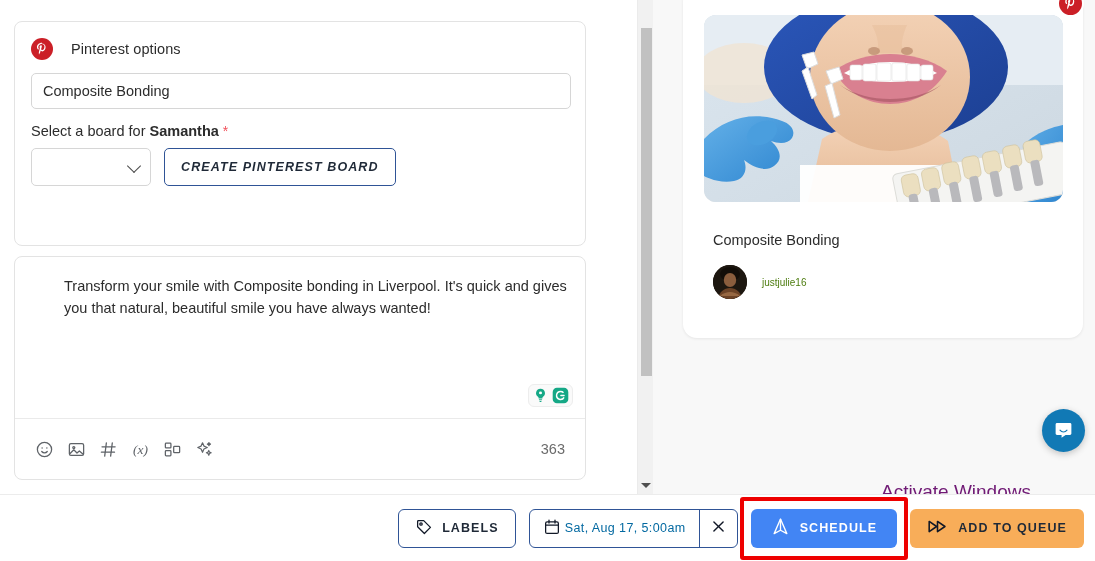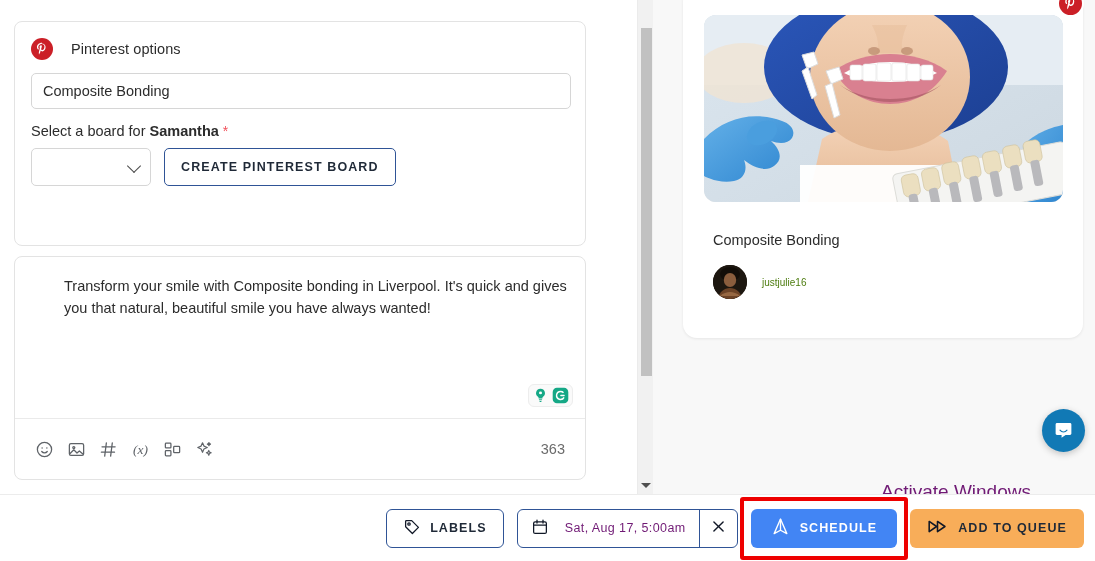--- a/index.html
+++ b/index.html
@@ -53,21 +53,21 @@
   .chev {
     position: absolute; right: 11px; top: 50%; width: 10px; height: 10px;
     margin-top: -6px;
     border-right: 1.8px solid #4a4a4a; border-bottom: 1.8px solid #4a4a4a;
     transform: rotate(45deg);
   }
   .btn-outline {
     height: 38px; padding: 0 16px;
     border: 1px solid #2f5496; border-radius: 5px; background: #fff;
     color: #1f2937; font-size: 12.5px; font-weight: bold; letter-spacing: 1.1px;
-    font-family: "Liberation Sans", sans-serif; cursor: pointer; white-space: nowrap;
+    font-family: "Liberation Sans", sans-serif; cursor: pointer; white-space: nowrap; font-style: italic;
   }
 
   
   .editor-card { left: 14px; top: 256px; width: 572px; height: 224px; }
   .editor-body { position: relative; padding: 18px 20px 0 20px; height: 160px; }
   .editor-text {
     font-size: 14.5px; line-height: 22px; color: #2c2c2c; width: 525px; margin-left: 29px;
   }
   .grammarly-pill {
     position: absolute; right: 12px; bottom: 10px;
@@ -164,22 +164,22 @@
     border: 1px solid #2f5496; border-radius: 6px; background: #fff;
     padding: 0 16px; cursor: pointer;
     font-size: 12.5px; font-weight: bold; letter-spacing: 1.1px; color: #1f2937;
     font-family: "Liberation Sans", sans-serif; white-space: nowrap;
   }
   .date-group {
     display: flex; align-items: stretch; height: 39px;
     border: 1px solid #2f5496; border-radius: 6px; overflow: hidden; background: #fff;
   }
   .date-main {
-    display: flex; align-items: center; gap: 16px; padding: 0 13px; cursor: pointer;
-    font-size: 12.5px; color: #701a75; letter-spacing: .4px; white-space: nowrap;
+    display: flex; align-items: center; gap: 4px; padding: 0 13px; cursor: pointer;
+    font-size: 12.5px; color: #0369a1; letter-spacing: .4px; white-space: nowrap;
   }
   .date-clear {
     width: 38px; display: flex; align-items: center; justify-content: center;
     border-left: 1px solid #2f5496; cursor: pointer;
   }
   .schedule-wrap { position: relative; }
   .schedule-highlight {
     position: absolute; left: -11px; top: -12px; right: -11px; bottom: -12px;
     border: 4px solid #ee0000; border-radius: 3px; pointer-events: none;
   }

